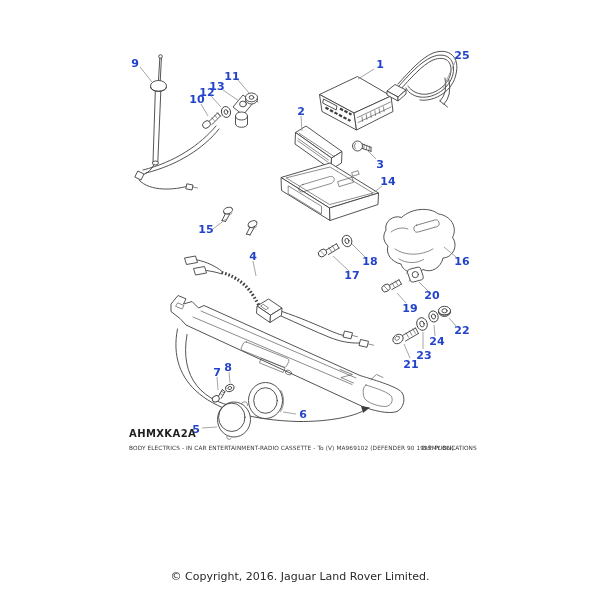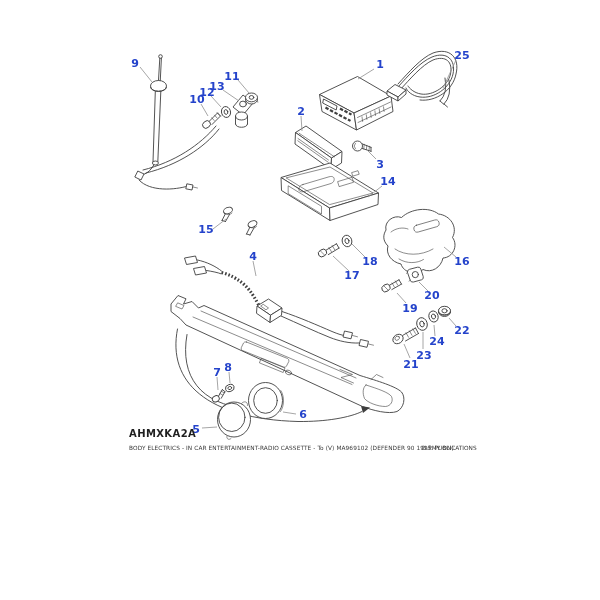--- a/index.html
+++ b/index.html
@@ -297,14 +297,15 @@
         <line x1="435" y1="336" x2="434" y2="325" class="leader" stroke="#8f8f8f"></line>
         <text x="437" y="345" class="callout" fill="#2443cb">24</text>
         <line x1="456" y1="60" x2="443" y2="88" class="leader" stroke="#8f8f8f"></line>
         <text x="462" y="59" class="callout" fill="#2443cb">25</text>
       </g>
 </svg>
 
 <div class="drawing-code">AHMXKA2A</div>
 <div class="caption">BODY ELECTRICS - IN CAR ENTERTAINMENT-RADIO CASSETTE - To (V) MA969102 (DEFENDER 90 1995MY ON)</div>
 <div class="publisher">D.P. PUBLICATIONS</div>
+<div class="copyright">© Copyright, 2016. Jaguar Land Rover Limited.</div>
 
 </div>
 
 </body></html>

